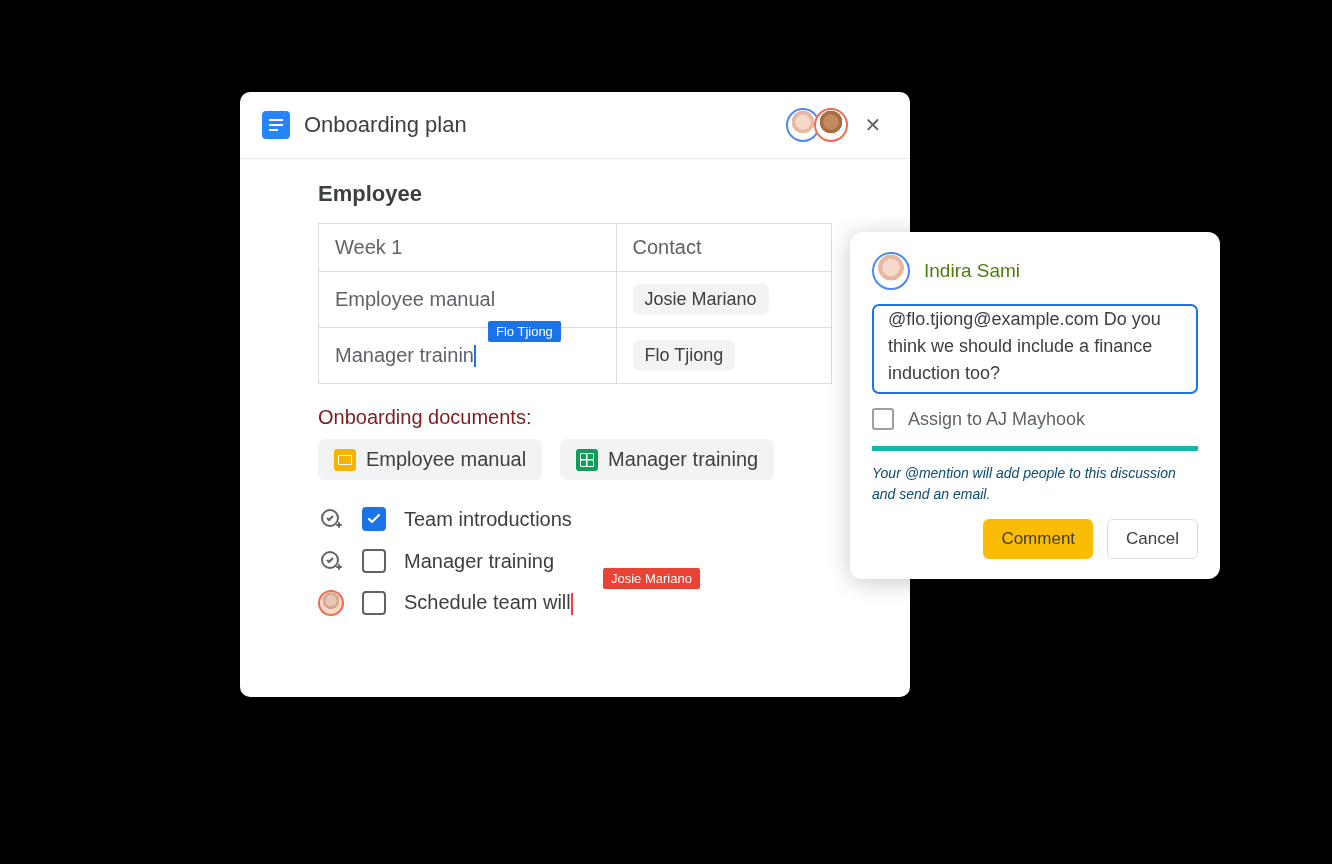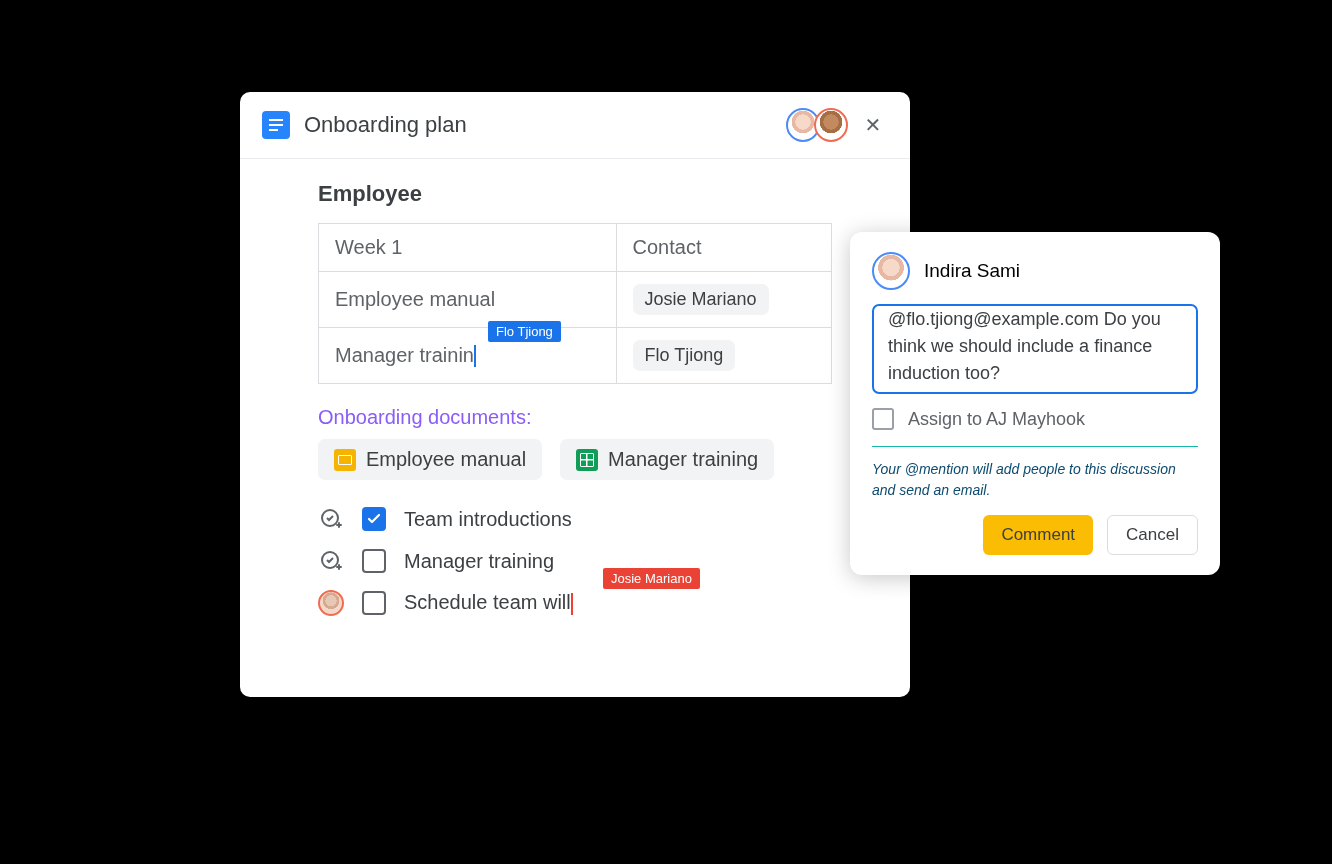--- a/index.html
+++ b/index.html
@@ -39,21 +39,21 @@
   table.timeline { width:100%; border-collapse:collapse; }
   table.timeline td { border:1px solid #dadce0; padding:12px 16px; font-size:20px; color:#5f6368; }
   table.timeline td:first-child { width:58%; }
   .chip { display:inline-block; background:#f1f3f4; color:#3c4043; border-radius:7px; padding:5px 12px; font-size:18px; }
   .cursor-blue { display:inline-block; width:2px; height:22px; background:#1a73e8; vertical-align:middle; }
   .cursor-red  { display:inline-block; width:2px; height:22px; background:#ea4335; vertical-align:middle; }
   .cursor-tag { position:absolute; color:#fff; font-size:13px; padding:3px 8px; border-radius:2px; white-space:nowrap; }
   .cursor-tag.blue { background:#1a73e8; }
   .cursor-tag.red  { background:#ea4335; }
 
-  .subhead { font-size:20px; color:#8b5cf6; margin:22px 0 10px; }
+  .subhead { font-size:20px; color:#7f1d1d; margin:22px 0 10px; }
   .doc-chips { display:flex; gap:18px; }
   .doc-chip { display:flex; align-items:center; gap:10px; background:#f1f3f4; border-radius:7px; padding:9px 16px; font-size:20px; color:#3c4043; }
   .slides-icon { width:22px; height:22px; background:#f4b400; border-radius:3px; display:flex; align-items:center; justify-content:center;}
   .slides-icon::after{content:""; width:12px; height:8px; border:1.5px solid #fff; border-radius:1px;}
   .sheets-icon { width:22px; height:22px; background:#0f9d58; border-radius:3px; position:relative; display:flex; align-items:center; justify-content:center;}
   .sheets-icon::after{content:"";width:12px;height:12px;background:linear-gradient(#fff,#fff) center/100% 1.5px no-repeat, linear-gradient(#fff,#fff) center/1.5px 100% no-repeat; border:1.5px solid #fff; border-radius:1px;}
 
   .checklist { margin-top:26px; display:flex; flex-direction:column; gap:16px; }
   .check-row { display:flex; align-items:center; gap:18px; font-size:20px; color:#3c4043; position:relative; }
   .assign-icon { width:26px; height:26px; color:#5f6368; display:flex; align-items:center; justify-content:center; }
@@ -64,23 +64,23 @@
   .cb svg { display:none; }
 
   
   .comment-card {
     position:absolute; left:850px; top:232px; width:370px;
     background:#fff; border-radius:12px; box-shadow:0 3px 22px rgba(0,0,0,.22);
     padding:20px 22px 20px;
   }
   .commenter { display:flex; align-items:center; gap:14px; margin-bottom:14px; }
   .commenter .avatar { margin-left:0; width:38px; height:38px; }
-  .commenter-name { font-size:19px; color:#000000; }
+  .commenter-name { font-size:19px; color:#4d7c0f; }
   .comment-box { border:2px solid #1a73e8; border-radius:7px; padding:0 14px; font-size:18px; color:#3c4043; line-height:1.5; margin-bottom:14px; min-height:90px; }
-  .assign-row { display:flex; align-items:center; gap:14px; color:#5f6368; font-size:18px; padding-bottom:16px; border-bottom:1px solid #14b8a6; margin-bottom:12px; }
+  .assign-row { display:flex; align-items:center; gap:14px; color:#5f6368; font-size:18px; padding-bottom:16px; border-bottom:5px solid #14b8a6; margin-bottom:12px; }
   .assign-cb { width:22px; height:22px; border:2px solid #9aa0a6; border-radius:3px; cursor:pointer; }
   .hint { font-size:14px; color:#0c4a6e; line-height:1.5; margin-bottom:14px;font-style:italic; }
   .btn-row { display:flex; gap:14px;justify-content:flex-end; }
   .btn { padding:9px 18px; border-radius:6px; font-size:17px; cursor:pointer; border:none; }
   .btn-primary { background:#fbbc04; color:#3c4043; }
   .btn-secondary { background:#fff; border:1px solid #dadce0; color:#3c4043; }
 </style>
 </head>
 <body>
 

